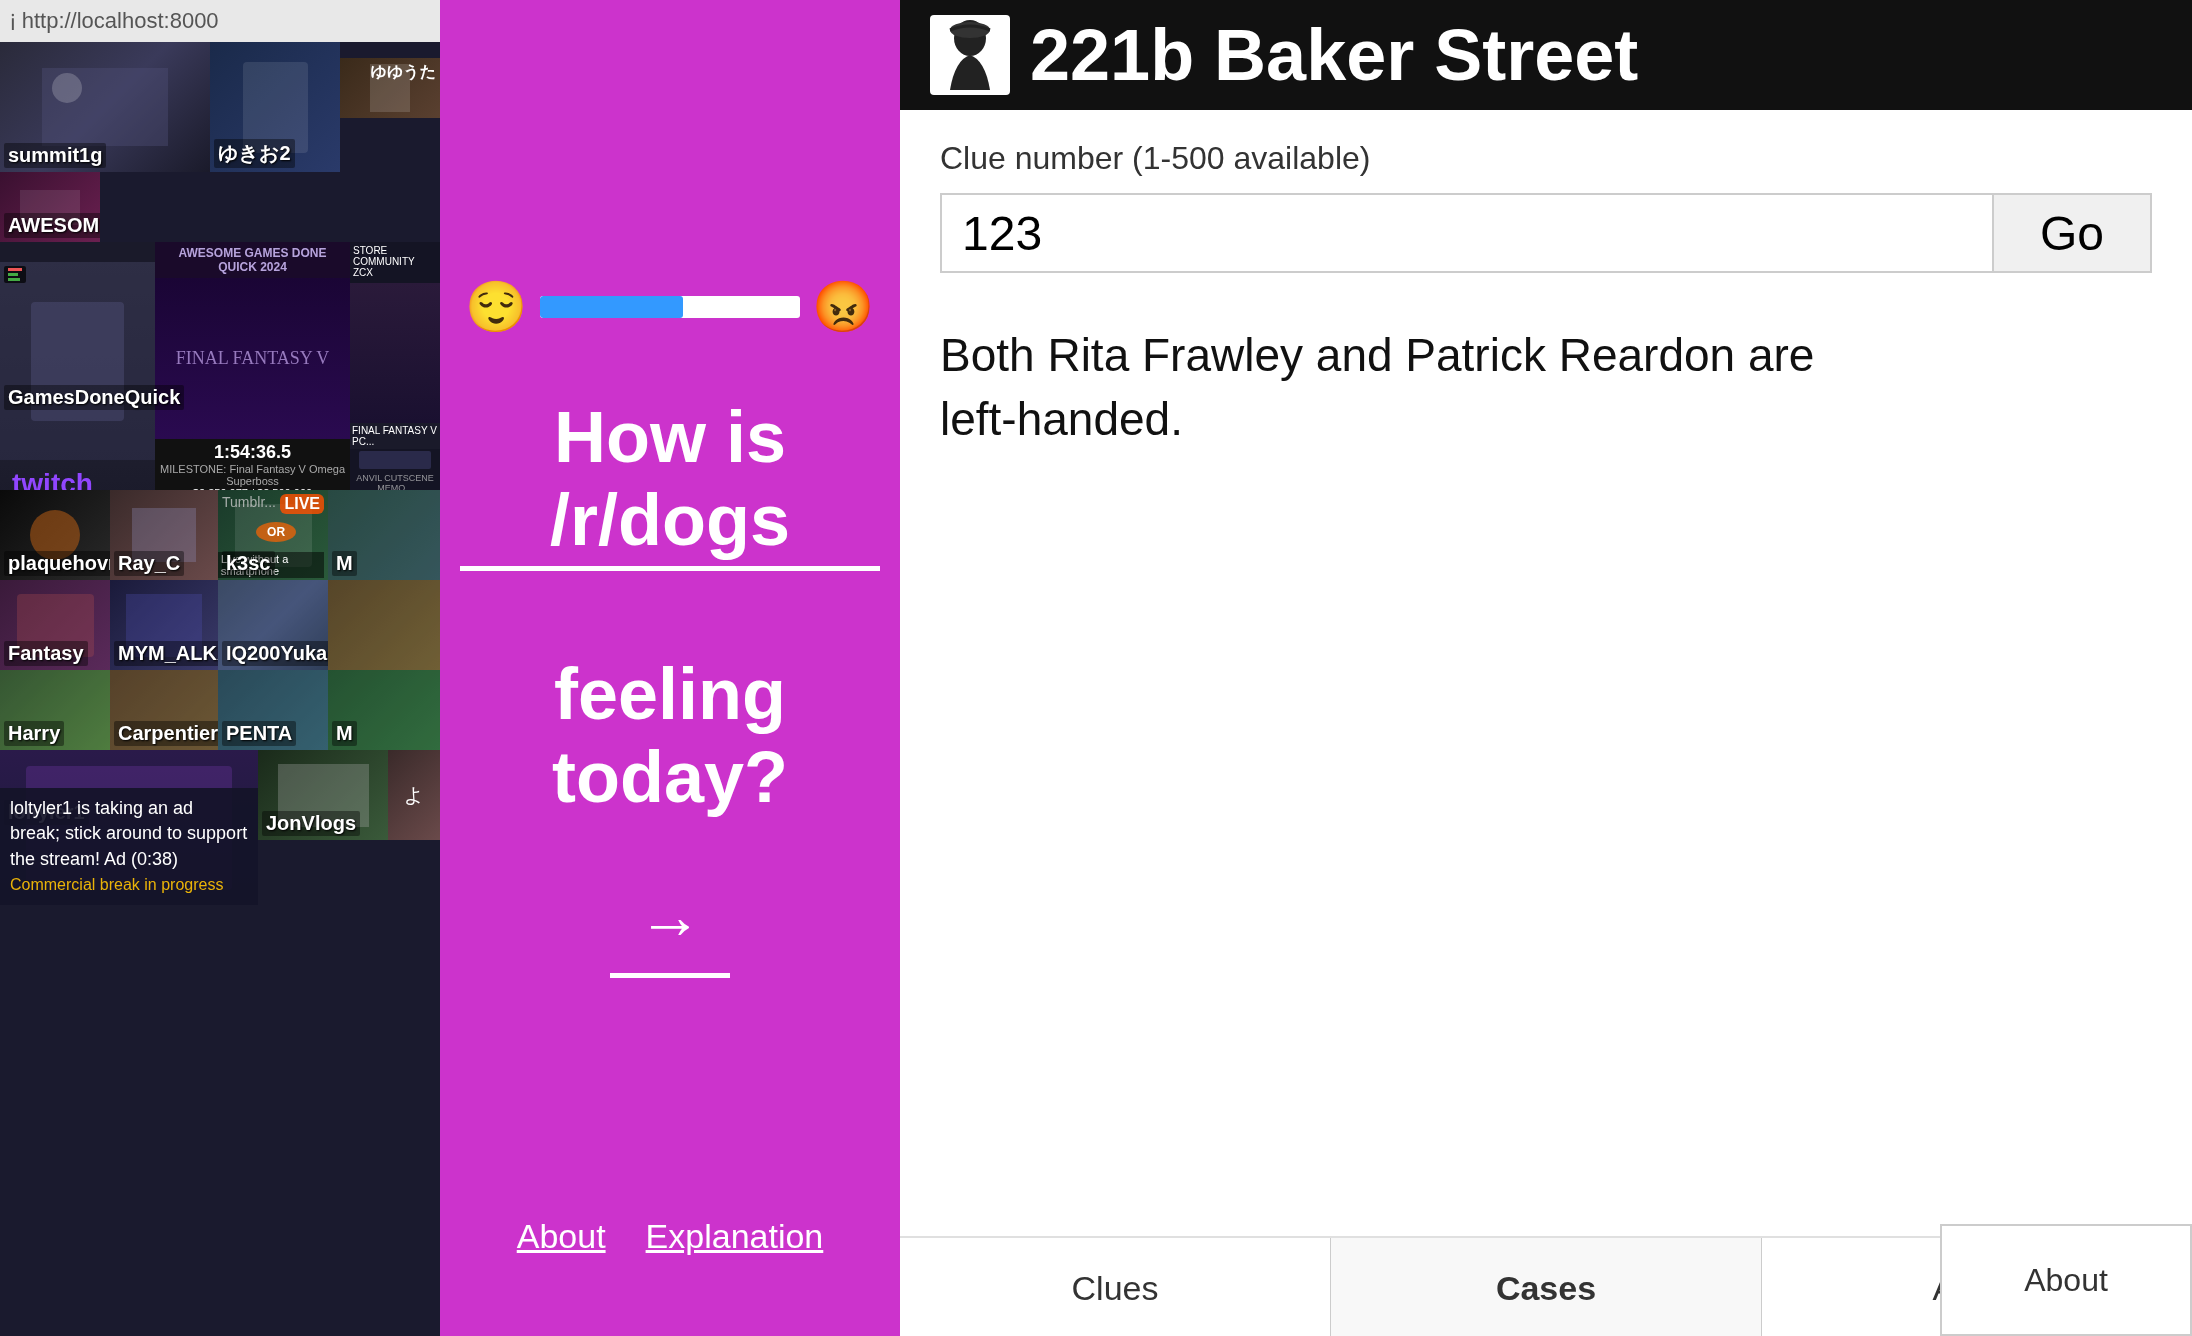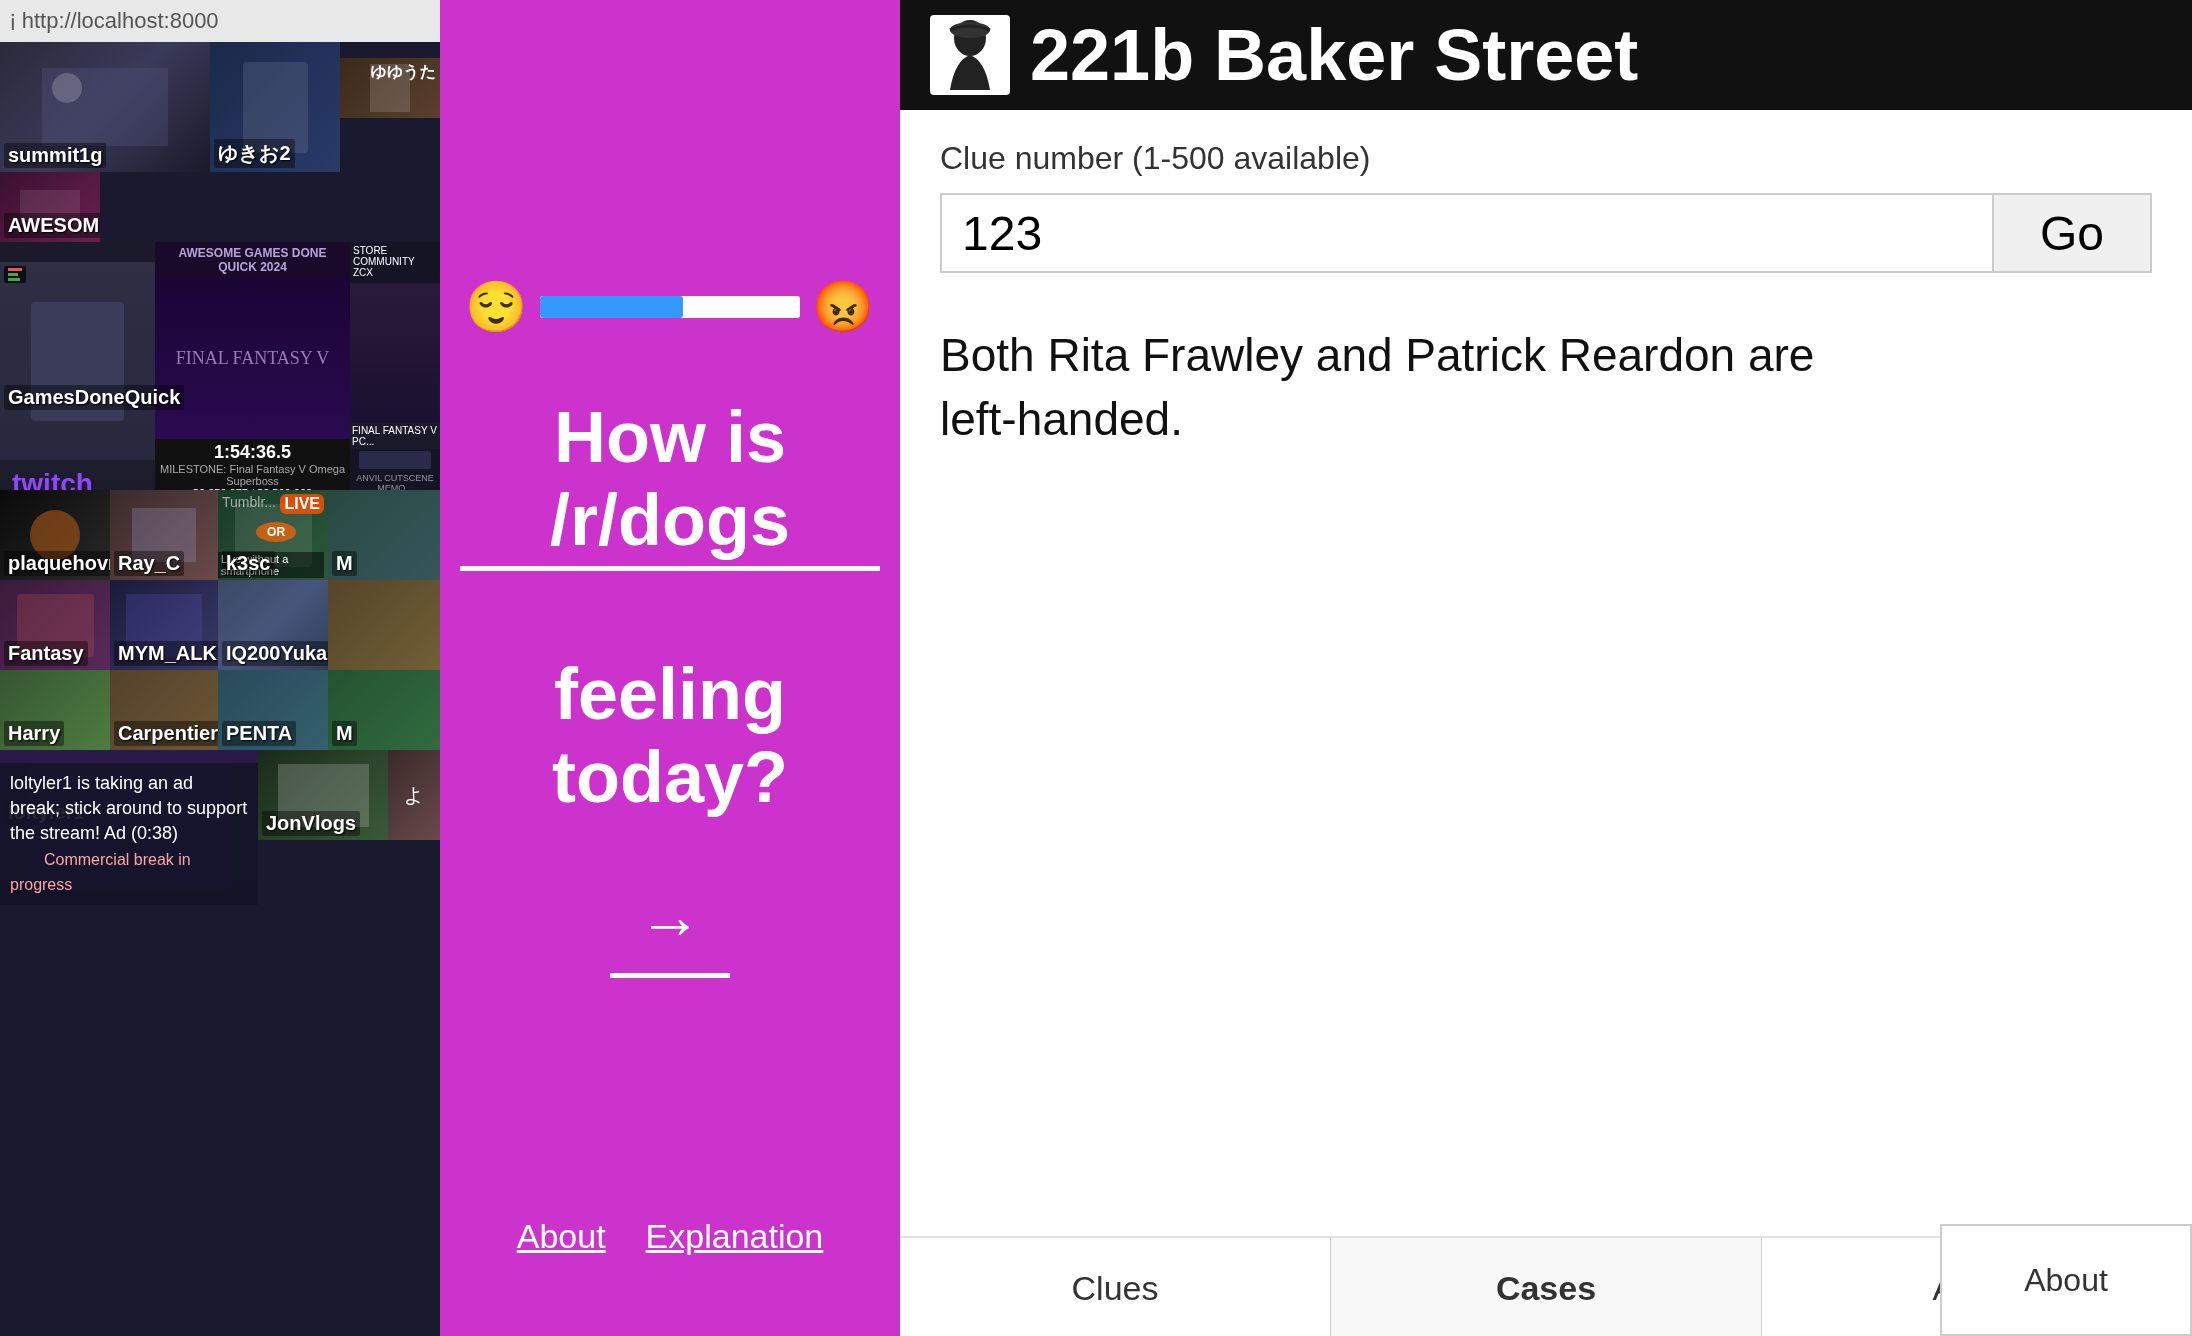--- a/index.html
+++ b/index.html
@@ -67,23 +67,22 @@
       width: 258px;
       background: rgba(20,20,40,0.92);
       color: white;
       font-size: 18px;
       padding: 8px 10px;
       line-height: 1.4;
       z-index: 10;
     }
 
     .notif-commercial {
-      color: #fca5a5;
+      color: #eab308;
       font-size: 16px;
-      margin-left: 34px;
     }
 
     
     #middle-panel {
       width: 460px;
       height: 1336px;
       background: #cc33cc;
       display: flex;
       flex-direction: column;
       align-items: center;

